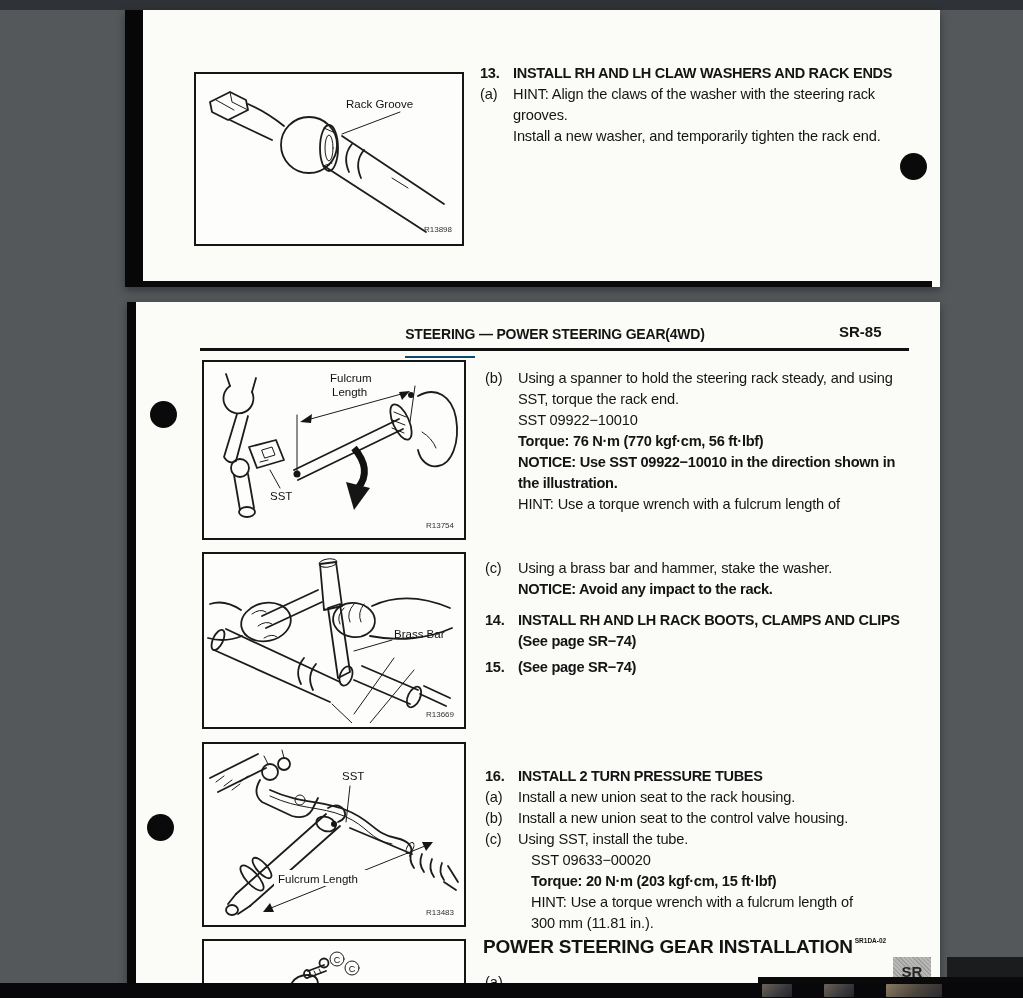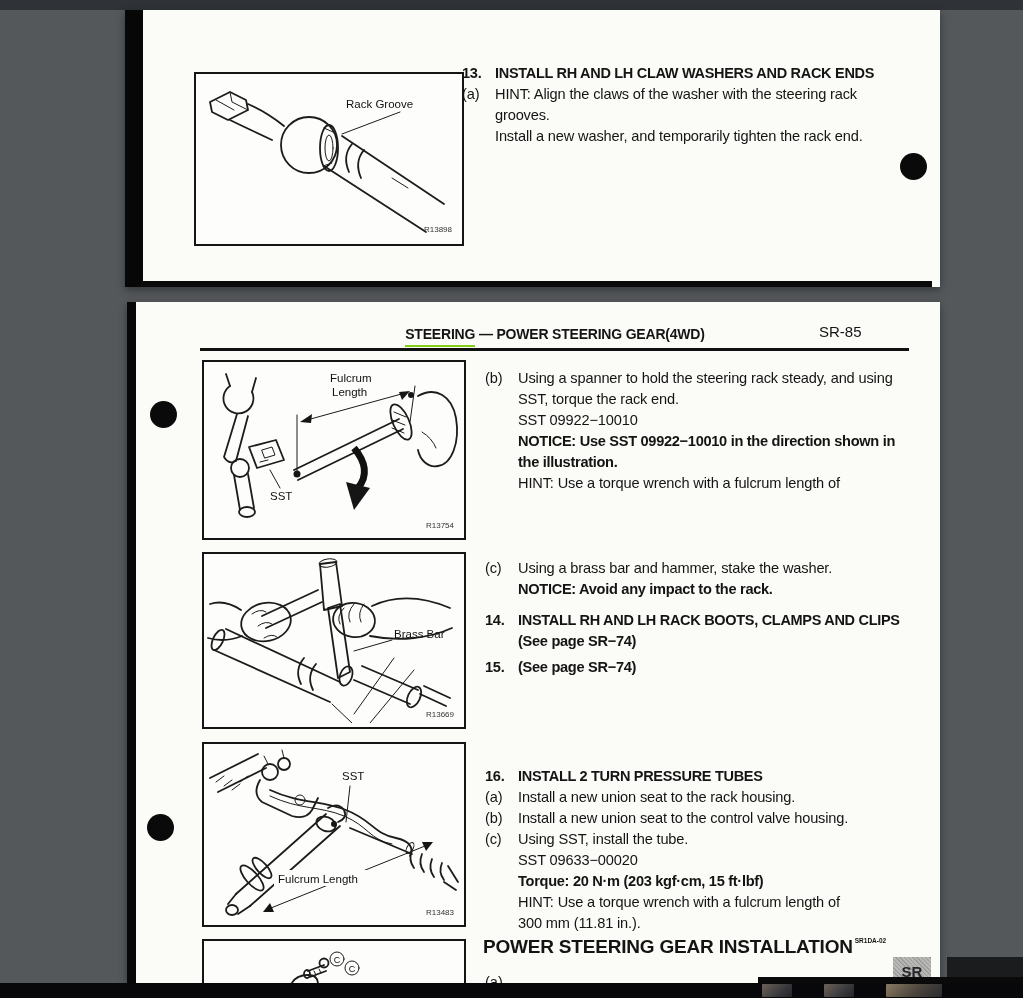--- a/index.html
+++ b/index.html
@@ -31,28 +31,28 @@
   .cap{font-family:"Liberation Sans",sans-serif;font-size:11.5px;fill:#111;}
   .fno{font-family:"Liberation Sans",sans-serif;font-size:8px;fill:#333;}
 
   
   .txt{position:absolute;font-size:14.6px;line-height:21px;letter-spacing:-.15px;}
   .row{display:flex;align-items:flex-start;}
   .num{flex:0 0 33px;}
   .cnt{flex:1;min-width:0;}
   .b7{font-weight:700;letter-spacing:-.3px;}
   .step-title{font-weight:700;font-size:14.5px;letter-spacing:-.3px;text-align:justify;line-height:21px;}
-  .ind{margin-left:33px;}
+  .ind{margin-left:46px;}
 
   
   .hdr-title{position:absolute;left:75px;top:24px;width:706px;text-align:center;
              font-weight:700;font-size:14px;letter-spacing:-.2px;}
-  .hdr-sec{border-bottom:2px solid #84cc16;padding-bottom:3px;}
+  .hdr-sec{border-bottom:2px solid #0c4a6e;padding-bottom:14px;}
   .hdr-rule{position:absolute;left:73px;top:46px;width:709px;height:3px;background:#101010;}
-  .page-no{position:absolute;left:692px;top:21px;font-weight:400;font-size:15px;}
+  .page-no{position:absolute;left:712px;top:21px;font-weight:700;font-size:15px;}
 
   .footer-head{position:absolute;left:356px;top:634px;font-weight:700;font-size:19px;
                letter-spacing:-.2px;white-space:nowrap;}
   .footer-code{font-size:6.5px;font-weight:700;vertical-align:10px;letter-spacing:0;margin-left:2px;}
   .partial-line{position:absolute;left:358px;top:672px;font-size:14.6px;}
 
   
   .sr-tab{position:absolute;left:766px;top:655px;width:38px;height:28px;background:#b7b7b5;
           background-image:repeating-linear-gradient(45deg,rgba(40,40,40,.18) 0 1px,transparent 1px 3px);
           display:flex;align-items:center;justify-content:center;
@@ -99,21 +99,21 @@
         <path class="ln" d="M128,92 L230,158"></path>
         <path class="ln" d="M156,70 q-10,12 -3,28 M168,76 q-10,12 -3,28"></path>
         <path class="lt" d="M196,104 l16,10"></path>
 
         <text class="cap" x="150" y="34">Rack Groove</text>
         <path class="lt" d="M204,38 L146,60"></path>
         <text class="fno" x="256" y="158" text-anchor="end">R13898</text>
       </svg>
     </div>
 
-    <div class="txt" style="left:337px;top:53px;width:426px;">
+    <div class="txt" style="left:355px;top:53px;width:426px;">
       <div class="row">
         <span class="num b7">13.</span>
         <div class="cnt step-title">INSTALL RH AND LH CLAW WASHERS AND RACK ENDS</div>
       </div>
       <div class="row">
         <span class="num">(a)</span>
         <div class="cnt">
           <div>HINT: Align the claws of the washer with the steering rack grooves.</div>
           <div>Install a new washer, and temporarily tighten the rack end.</div>
         </div>
@@ -262,20 +262,21 @@
         <circle class="ln" cx="96" cy="52" r="5"></circle>
       </svg>
     </div>
 
     <div class="txt" style="left:358px;top:66px;width:426px;">
       <div class="row">
         <span class="num">(b)</span>
         <div class="cnt">
           <div>Using a spanner to hold the steering rack steady, and using SST, torque the rack end.</div>
           <div>SST 09922−10010</div>
+          <div class="b7">Torque: 76 N·m (770 kgf·cm, 56 ft·lbf)</div>
           <div class="b7">NOTICE: Use SST 09922−10010 in the direction shown in the illustration.</div>
           <div>HINT: Use a torque wrench with a fulcrum length of</div>
         </div>
       </div>
     </div>
 
     <div class="txt" style="left:358px;top:256px;width:426px;">
       <div class="row">
         <span class="num">(c)</span>
         <div class="cnt">

